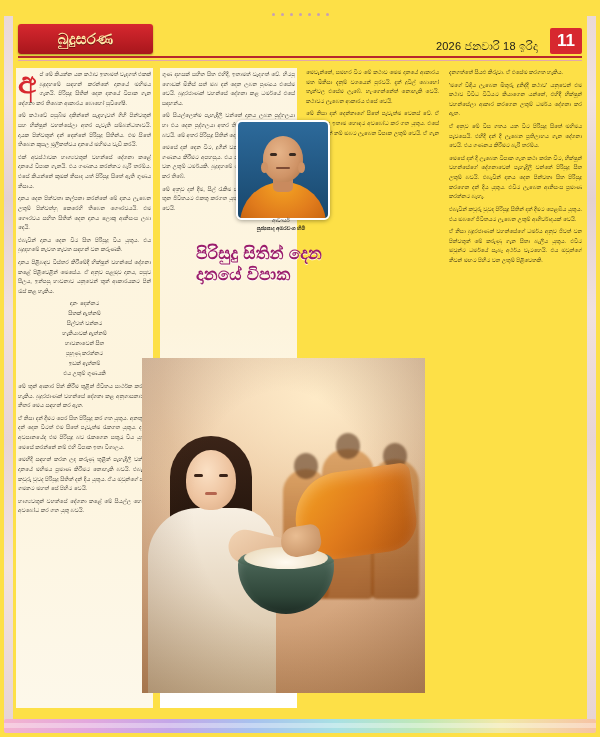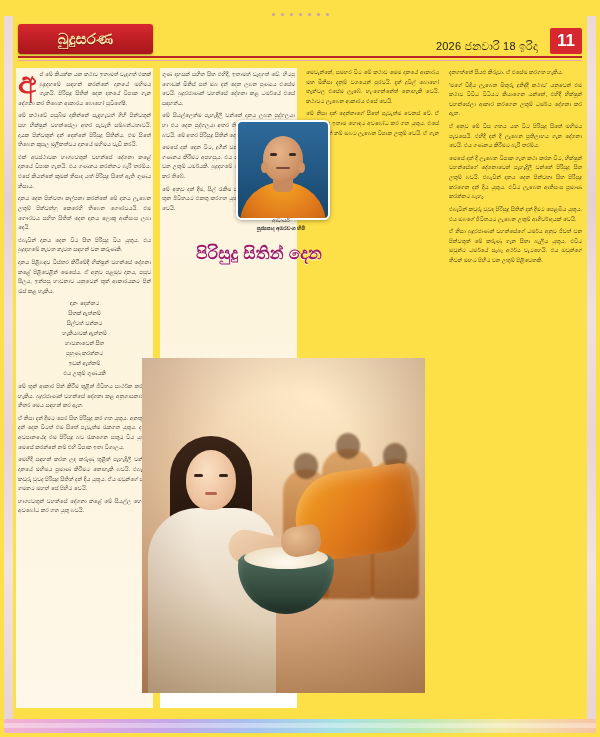--- a/index.html
+++ b/index.html
@@ -560,20 +560,21 @@
       </div>
     </div>
     <div class="portrait-caption">
       <span class="role">ආචාර්ය</span>
       <span class="name">පූජ්‍යපාද අමරවංශ හිමි</span>
     </div>
   </div>
 
   <div class="headline">
     <span class="l1">පිරිසුදු සිතින් දෙන</span>
+    <span class="l2">දානයේ විපාක</span>
   </div>
 
   <div class="hero">
     <div class="bg-glow"></div>
     <div class="monk-bg m1"></div>
     <div class="monk-bg m2"></div>
     <div class="monk-bg m3"></div>
     <div class="arm"></div>
     <div class="woman-hair"></div>
     <div class="woman-body"></div>

